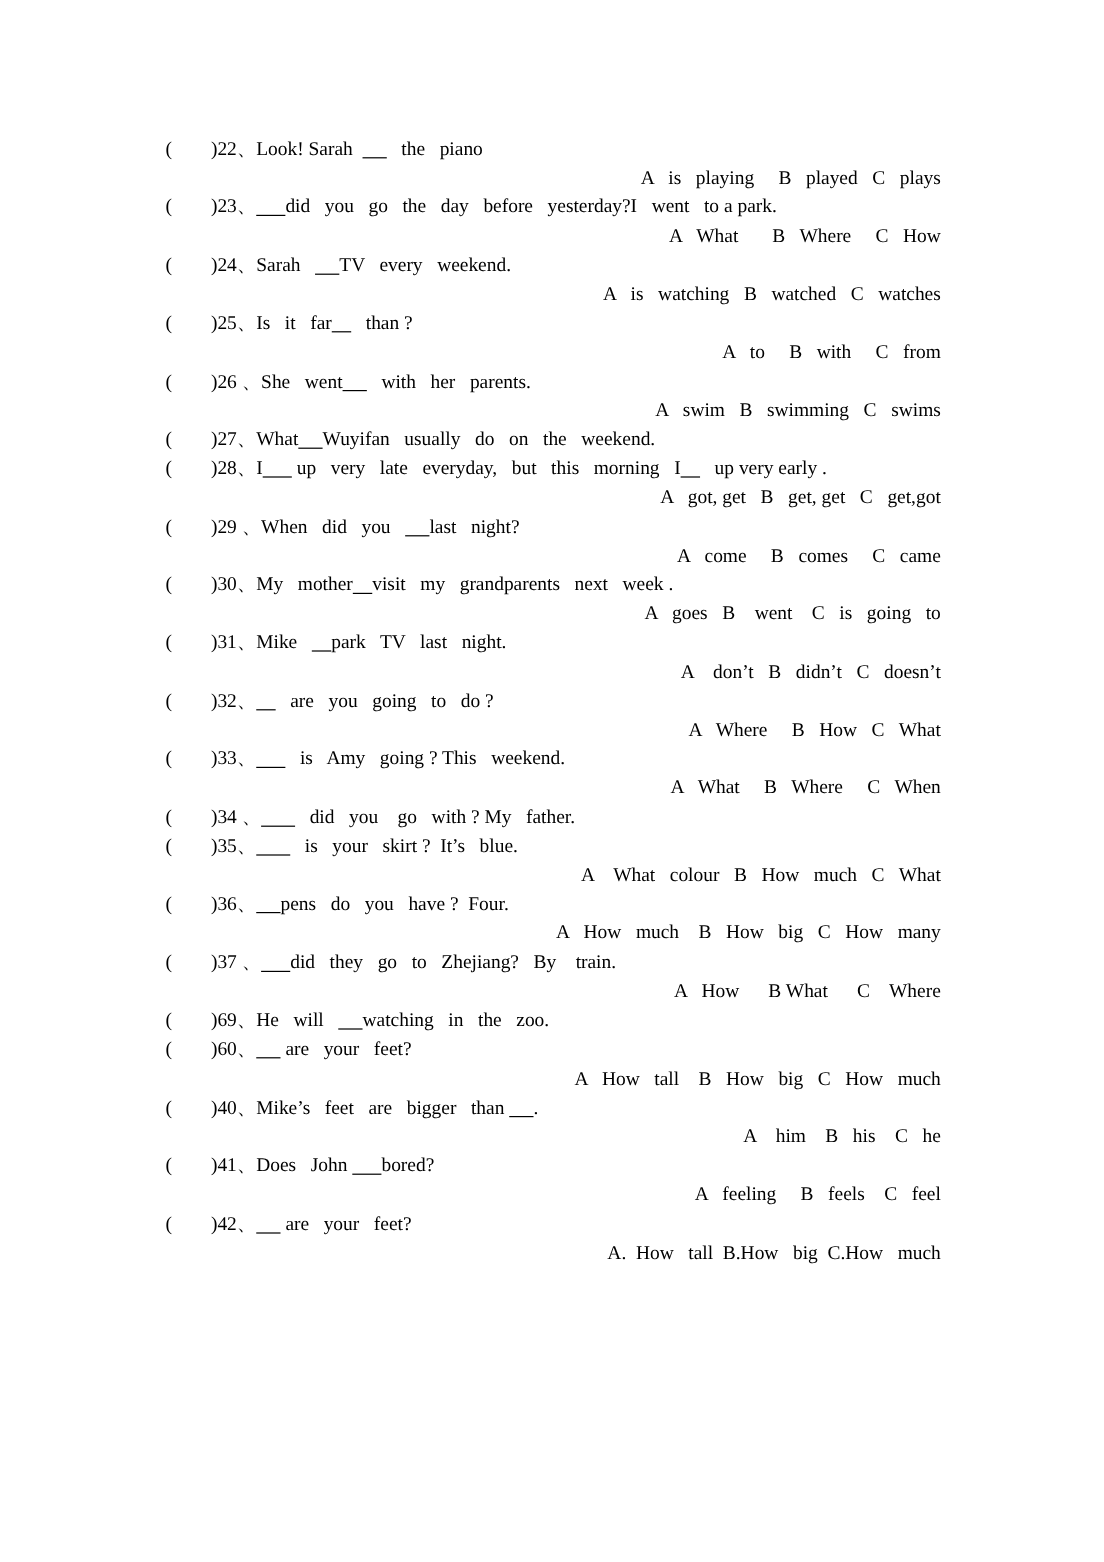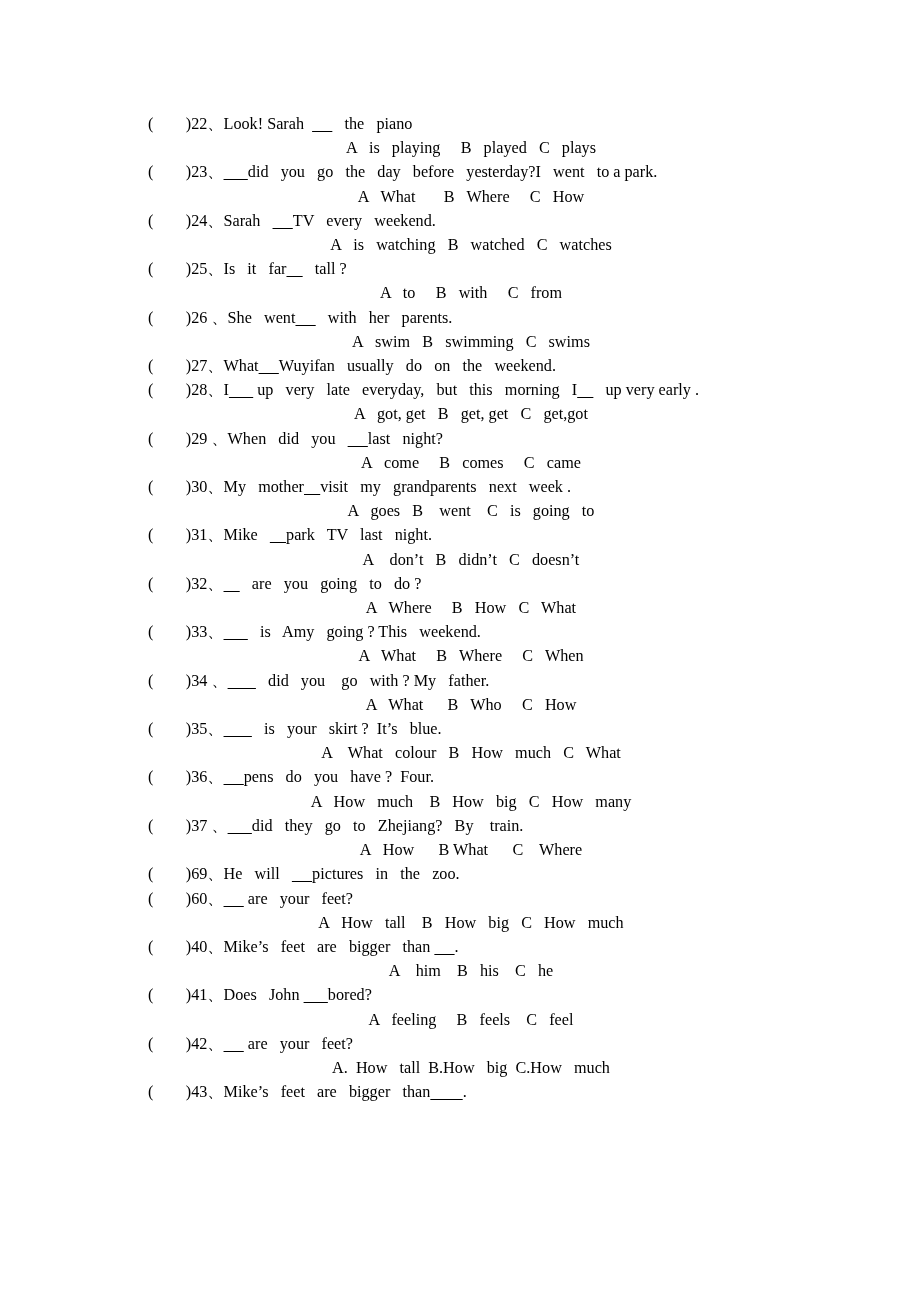--- a/index.html
+++ b/index.html
@@ -20,85 +20,83 @@
     position: absolute;
     left: 0;
     top: 0;
     width: 920px;
     height: 1302px;
     background: #ffffff;
     overflow: hidden;
   }
   #content {
     position: absolute;
-    left: 148px;
+    left: 138px;
     top: 112px;
     width: 646px;
   }
   .line {
     font-size: 16.2px;
     line-height: 24.2px;
     white-space: pre-wrap;
     letter-spacing: 0px;
     word-spacing: 0px;
   }
   
   .q-line {
     text-align: justify;
     text-justify: inter-word;
   }
   .opt-line {
-    text-align: center;
+    text-align: right;
   }
   .blank {
     text-decoration: underline;
     text-decoration-thickness: 1px;
     text-underline-offset: 2px;
   }
 </style>
 </head>
 <body>
 
 <div id="page">
   <div id="content">
       <div class="line q-line"><span>(        )22、Look! Sarah  </span><span class="blank">&nbsp;&nbsp;&nbsp;&nbsp;&nbsp;</span><span>   the   piano</span></div>
       <div class="line opt-line"><span>A   is   playing     B   played   C   plays</span></div>
       <div class="line q-line"><span>(        )23、</span><span class="blank">&nbsp;&nbsp;&nbsp;&nbsp;&nbsp;&nbsp;</span><span>did   you   go   the   day   before   yesterday?I   went   to a park.</span></div>
       <div class="line opt-line"><span>A   What       B   Where     C   How</span></div>
       <div class="line q-line"><span>(        )24、Sarah   </span><span class="blank">&nbsp;&nbsp;&nbsp;&nbsp;&nbsp;</span><span>TV   every   weekend.</span></div>
       <div class="line opt-line"><span>A   is   watching   B   watched   C   watches</span></div>
-      <div class="line q-line"><span>(        )25、Is   it   far</span><span class="blank">&nbsp;&nbsp;&nbsp;&nbsp;</span><span>   tall ?</span></div>
+      <div class="line q-line"><span>(        )25、Is   it   far</span><span class="blank">&nbsp;&nbsp;&nbsp;&nbsp;</span><span>   than ?</span></div>
       <div class="line opt-line"><span>A   to     B   with     C   from</span></div>
       <div class="line q-line"><span>(        )26 、She   went</span><span class="blank">&nbsp;&nbsp;&nbsp;&nbsp;&nbsp;</span><span>   with   her   parents.</span></div>
       <div class="line opt-line"><span>A   swim   B   swimming   C   swims</span></div>
       <div class="line q-line"><span>(        )27、What</span><span class="blank">&nbsp;&nbsp;&nbsp;&nbsp;&nbsp;</span><span>Wuyifan   usually   do   on   the   weekend.</span></div>
       <div class="line q-line"><span>(        )28、I</span><span class="blank">&nbsp;&nbsp;&nbsp;&nbsp;&nbsp;&nbsp;</span><span> up   very   late   everyday,   but   this   morning   I</span><span class="blank">&nbsp;&nbsp;&nbsp;&nbsp;</span><span>   up very early .</span></div>
       <div class="line opt-line"><span>A   got, get   B   get, get   C   get,got</span></div>
       <div class="line q-line"><span>(        )29 、When   did   you   </span><span class="blank">&nbsp;&nbsp;&nbsp;&nbsp;&nbsp;</span><span>last   night?</span></div>
       <div class="line opt-line"><span>A   come     B   comes     C   came</span></div>
       <div class="line q-line"><span>(        )30、My   mother</span><span class="blank">&nbsp;&nbsp;&nbsp;&nbsp;</span><span>visit   my   grandparents   next   week .</span></div>
       <div class="line opt-line"><span>A   goes   B    went    C   is   going   to</span></div>
       <div class="line q-line"><span>(        )31、Mike   </span><span class="blank">&nbsp;&nbsp;&nbsp;&nbsp;</span><span>park   TV   last   night.</span></div>
       <div class="line opt-line"><span>A    don’t   B   didn’t   C   doesn’t</span></div>
       <div class="line q-line"><span>(        )32、</span><span class="blank">&nbsp;&nbsp;&nbsp;&nbsp;</span><span>   are   you   going   to   do ?</span></div>
       <div class="line opt-line"><span>A   Where     B   How   C   What</span></div>
       <div class="line q-line"><span>(        )33、</span><span class="blank">&nbsp;&nbsp;&nbsp;&nbsp;&nbsp;&nbsp;</span><span>   is   Amy   going ? This   weekend.</span></div>
       <div class="line opt-line"><span>A   What     B   Where     C   When</span></div>
       <div class="line q-line"><span>(        )34 、</span><span class="blank">&nbsp;&nbsp;&nbsp;&nbsp;&nbsp;&nbsp;&nbsp;</span><span>   did   you    go   with ? My   father.</span></div>
-      <div class="line opt-line"><span>A   What      B   Who     C   How</span></div>
       <div class="line q-line"><span>(        )35、</span><span class="blank">&nbsp;&nbsp;&nbsp;&nbsp;&nbsp;&nbsp;&nbsp;</span><span>   is   your   skirt ?  It’s   blue.</span></div>
       <div class="line opt-line"><span>A    What   colour   B   How   much   C   What</span></div>
       <div class="line q-line"><span>(        )36、</span><span class="blank">&nbsp;&nbsp;&nbsp;&nbsp;&nbsp;</span><span>pens   do   you   have ?  Four.</span></div>
       <div class="line opt-line"><span>A   How   much    B   How   big   C   How   many</span></div>
       <div class="line q-line"><span>(        )37 、</span><span class="blank">&nbsp;&nbsp;&nbsp;&nbsp;&nbsp;&nbsp;</span><span>did   they   go   to   Zhejiang?   By    train.</span></div>
       <div class="line opt-line"><span>A   How      B What      C    Where</span></div>
-      <div class="line q-line"><span>(        )69、He   will   </span><span class="blank">&nbsp;&nbsp;&nbsp;&nbsp;&nbsp;</span><span>pictures   in   the   zoo.</span></div>
+      <div class="line q-line"><span>(        )69、He   will   </span><span class="blank">&nbsp;&nbsp;&nbsp;&nbsp;&nbsp;</span><span>watching   in   the   zoo.</span></div>
       <div class="line q-line"><span>(        )60、</span><span class="blank">&nbsp;&nbsp;&nbsp;&nbsp;&nbsp;</span><span> are   your   feet?</span></div>
       <div class="line opt-line"><span>A   How   tall    B   How   big   C   How   much</span></div>
       <div class="line q-line"><span>(        )40、Mike’s   feet   are   bigger   than </span><span class="blank">&nbsp;&nbsp;&nbsp;&nbsp;&nbsp;</span><span>.</span></div>
       <div class="line opt-line"><span>A    him    B   his    C   he</span></div>
       <div class="line q-line"><span>(        )41、Does   John </span><span class="blank">&nbsp;&nbsp;&nbsp;&nbsp;&nbsp;&nbsp;</span><span>bored?</span></div>
       <div class="line opt-line"><span>A   feeling     B   feels    C   feel</span></div>
       <div class="line q-line"><span>(        )42、</span><span class="blank">&nbsp;&nbsp;&nbsp;&nbsp;&nbsp;</span><span> are   your   feet?</span></div>
       <div class="line opt-line"><span>A.  How   tall  B.How   big  C.How   much</span></div>
-      <div class="line q-line"><span>(        )43、Mike’s   feet   are   bigger   than</span><span class="blank">&nbsp;&nbsp;&nbsp;&nbsp;&nbsp;&nbsp;&nbsp;&nbsp;</span><span>.</span></div>
     </div>
 </div>
 
 </body></html>

